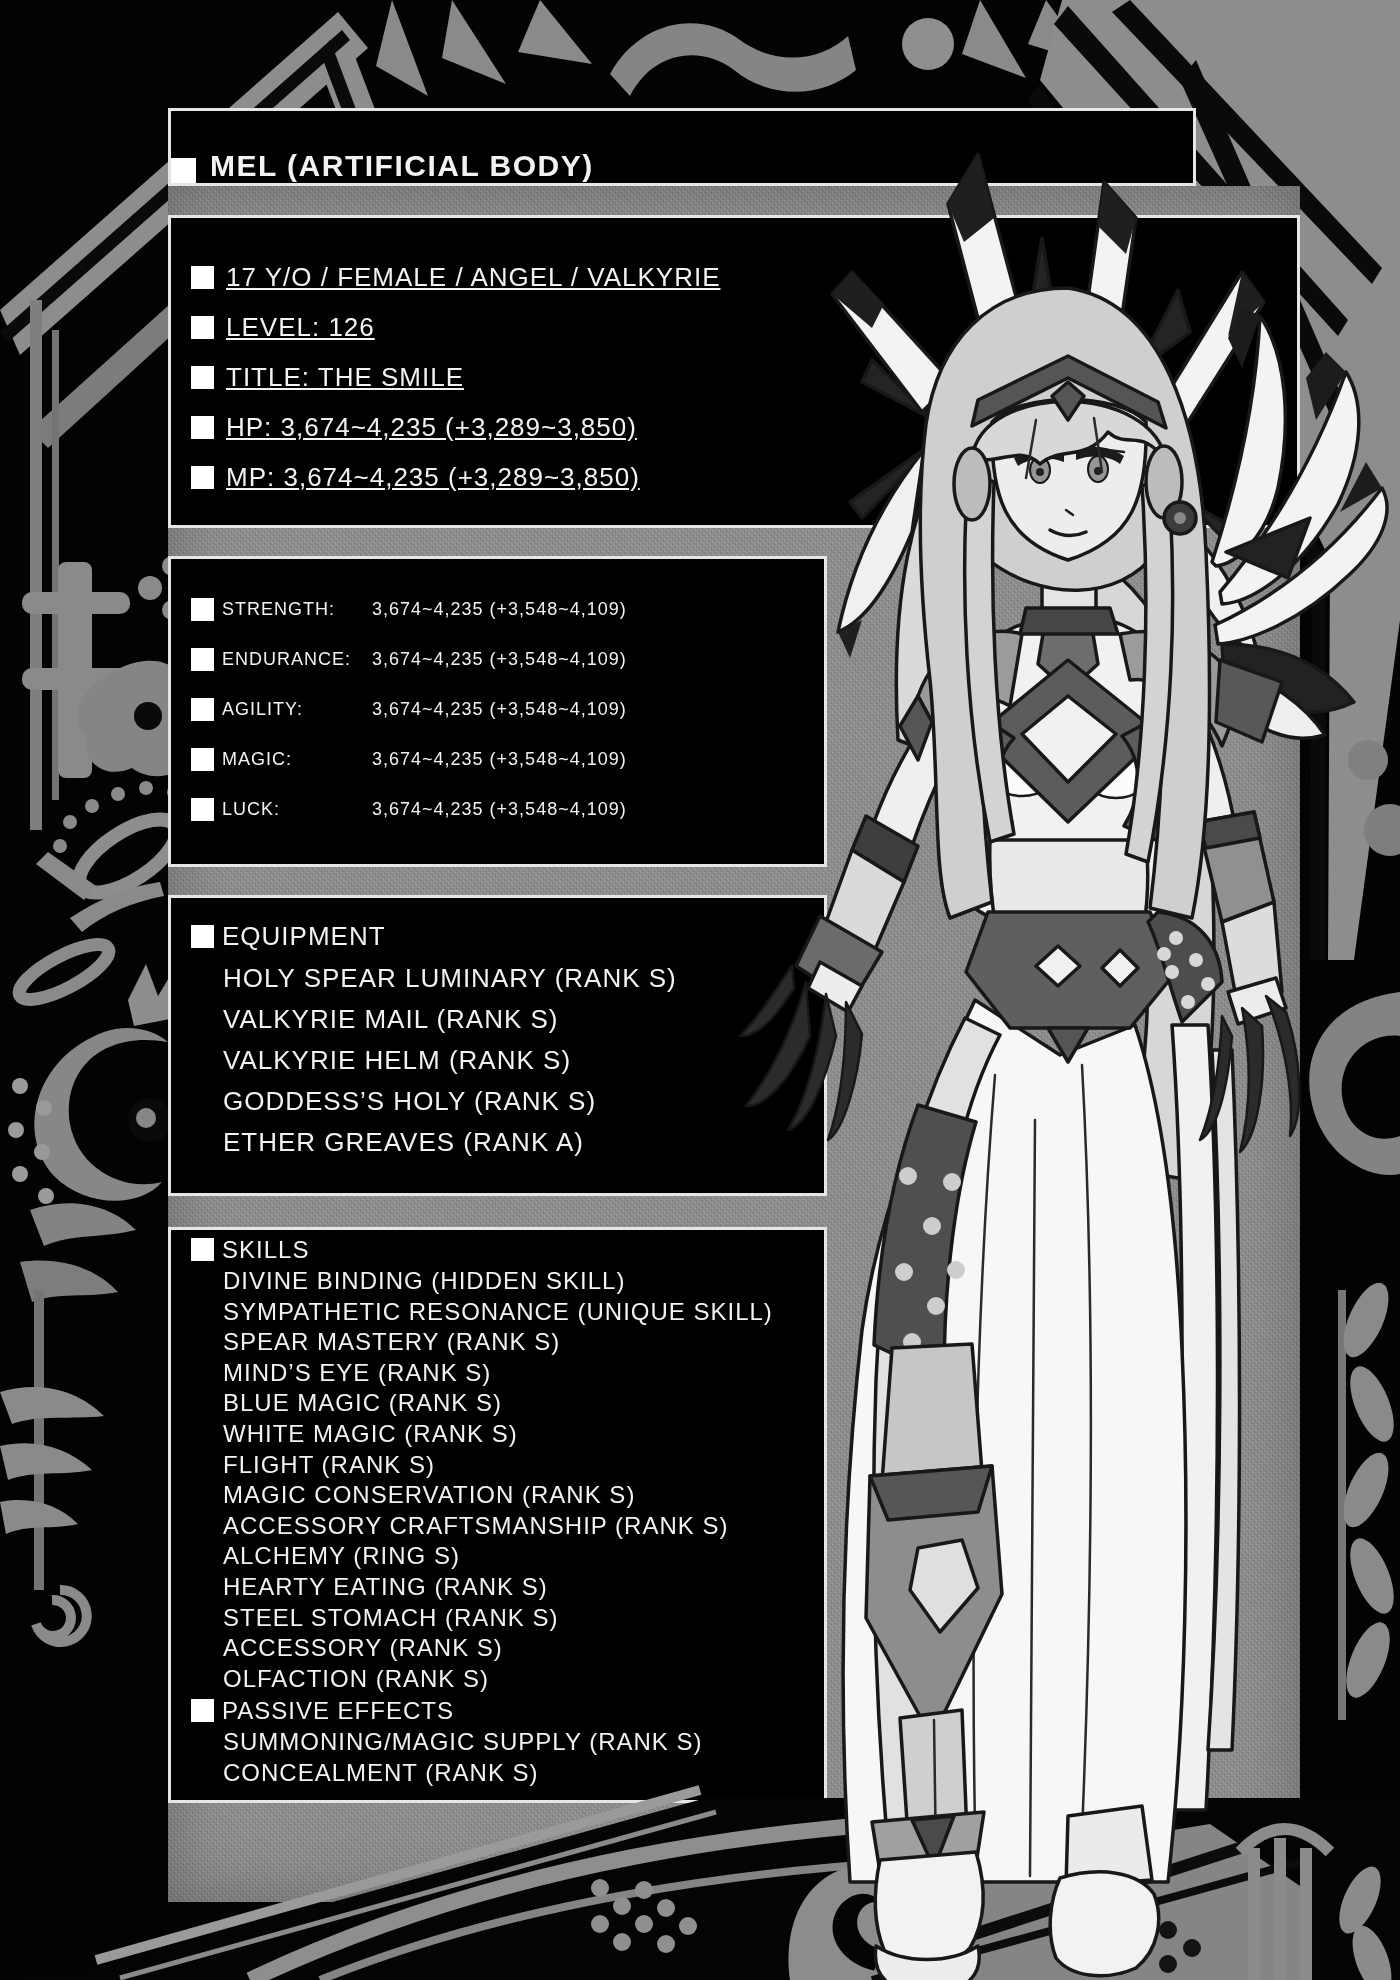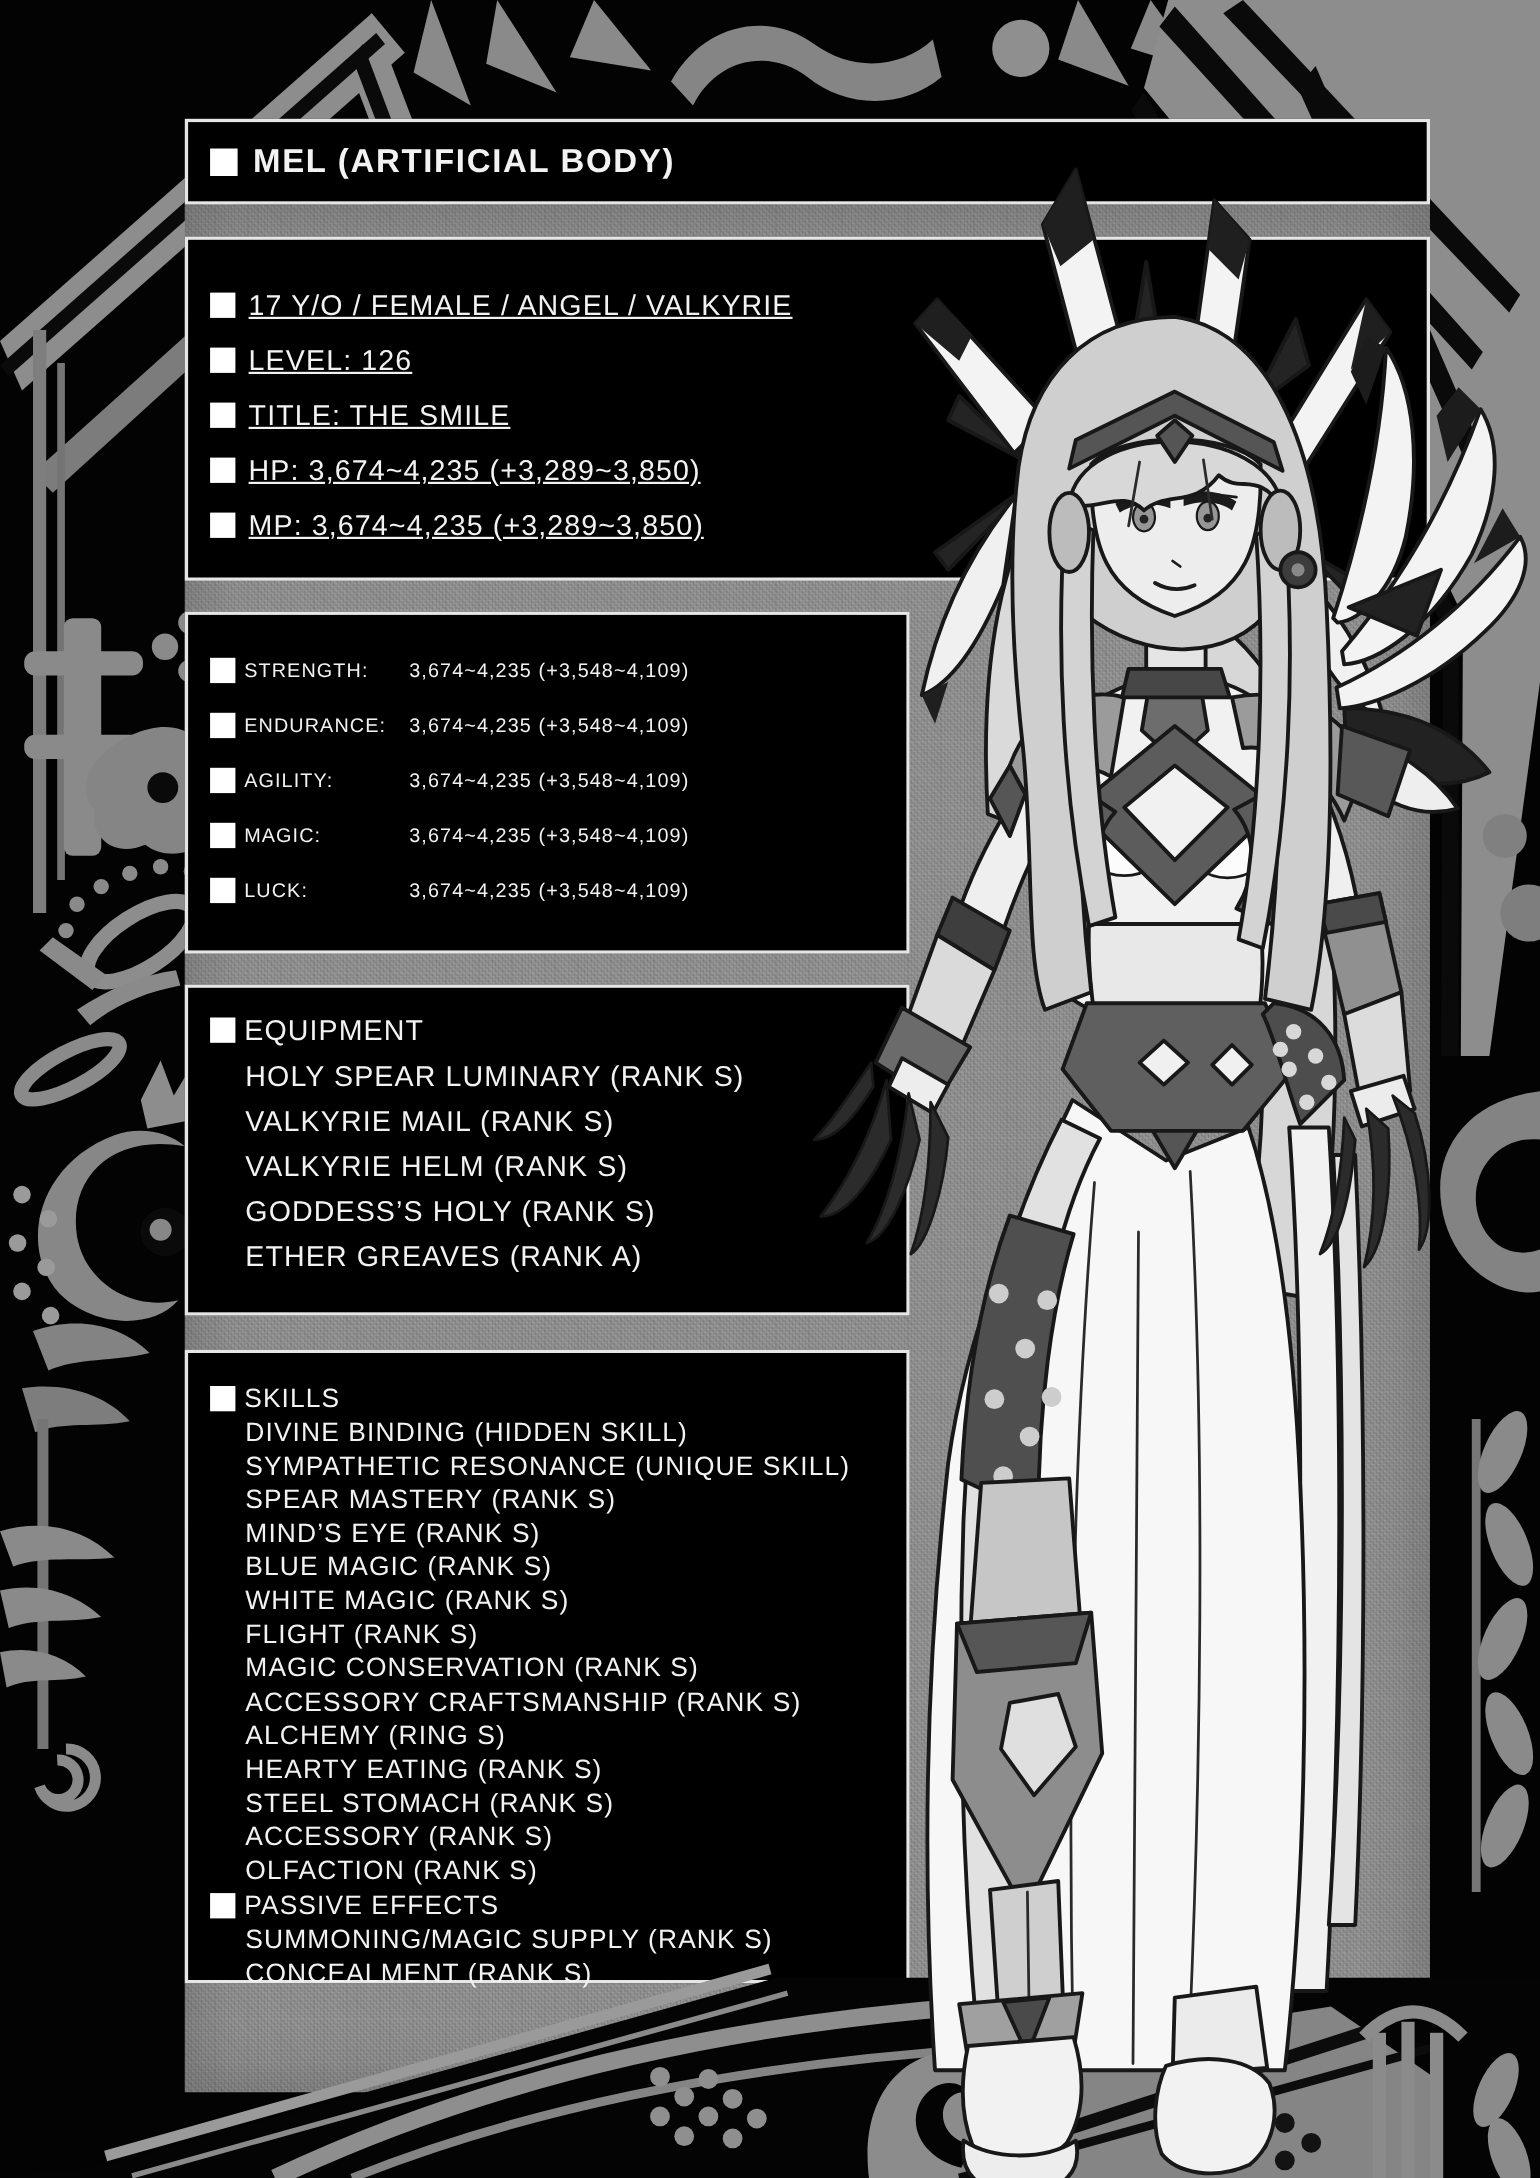--- a/index.html
+++ b/index.html
@@ -9,26 +9,26 @@
   #frame-bg{left:0;top:0;z-index:1;}
   #stone-panel{position:absolute;left:168px;top:186px;width:1132px;height:1716px;z-index:2;
     background-color:#8f8f8f;
     background-image:
       repeating-linear-gradient(0deg, rgba(255,255,255,.06) 0 1px, rgba(0,0,0,0) 1px 3px),
       repeating-linear-gradient(90deg, rgba(0,0,0,.07) 0 1px, rgba(0,0,0,0) 1px 3px),
       repeating-linear-gradient(45deg, rgba(0,0,0,.05) 0 2px, rgba(255,255,255,.04) 2px 4px);
     box-shadow:inset 0 0 60px rgba(0,0,0,.25);}
   .panelbox{position:absolute;background:#000;border:3px solid #e6e6e6;box-sizing:border-box;
     color:#f2f2f2;z-index:3;letter-spacing:1px;}
-  #title-box{left:168px;top:108px;width:1132px;height:78px;display:flex;align-items:center;padding-left:20px;}
+  #title-box{left:168px;top:108px;width:1028px;height:78px;display:flex;align-items:flex-end;}
   #title-box h1{font-size:30px;font-weight:700;margin:0;letter-spacing:1.5px;}
   #profile-box{left:168px;top:215px;width:1132px;height:313px;padding:34px 0 0 20px;text-decoration:underline;}
   #stats-box{left:168px;top:556px;width:659px;height:311px;padding:25px 0 0 20px;}
   #equip-box{left:168px;top:895px;width:659px;height:301px;padding:16px 0 0 20px;font-size:26px;}
-  #skills-box{left:168px;top:1227px;width:659px;height:576px;padding:25px 0 0 20px;font-size:24px;}
+  #skills-box{left:168px;top:1227px;width:659px;height:576px;padding:3px 0 0 20px;font-size:24px;}
   .blt{display:inline-block;width:23px;height:23px;background:#fff;flex:none;}
   .blt.big{width:25px;height:25px;margin-right:14px;}
   .prow{display:flex;align-items:center;height:50px;font-size:26px;}
   .prow .blt{margin-right:12px;}
   .srow{display:flex;align-items:center;height:50px;font-size:18px;}
   .srow .blt{margin-right:8px;}
   .slabel{min-width:146px;white-space:nowrap;padding-right:4px;}
   .sval{white-space:nowrap;}
   .boxhead{display:flex;align-items:center;height:44px;}
   .boxhead .blt{margin-right:8px;}

